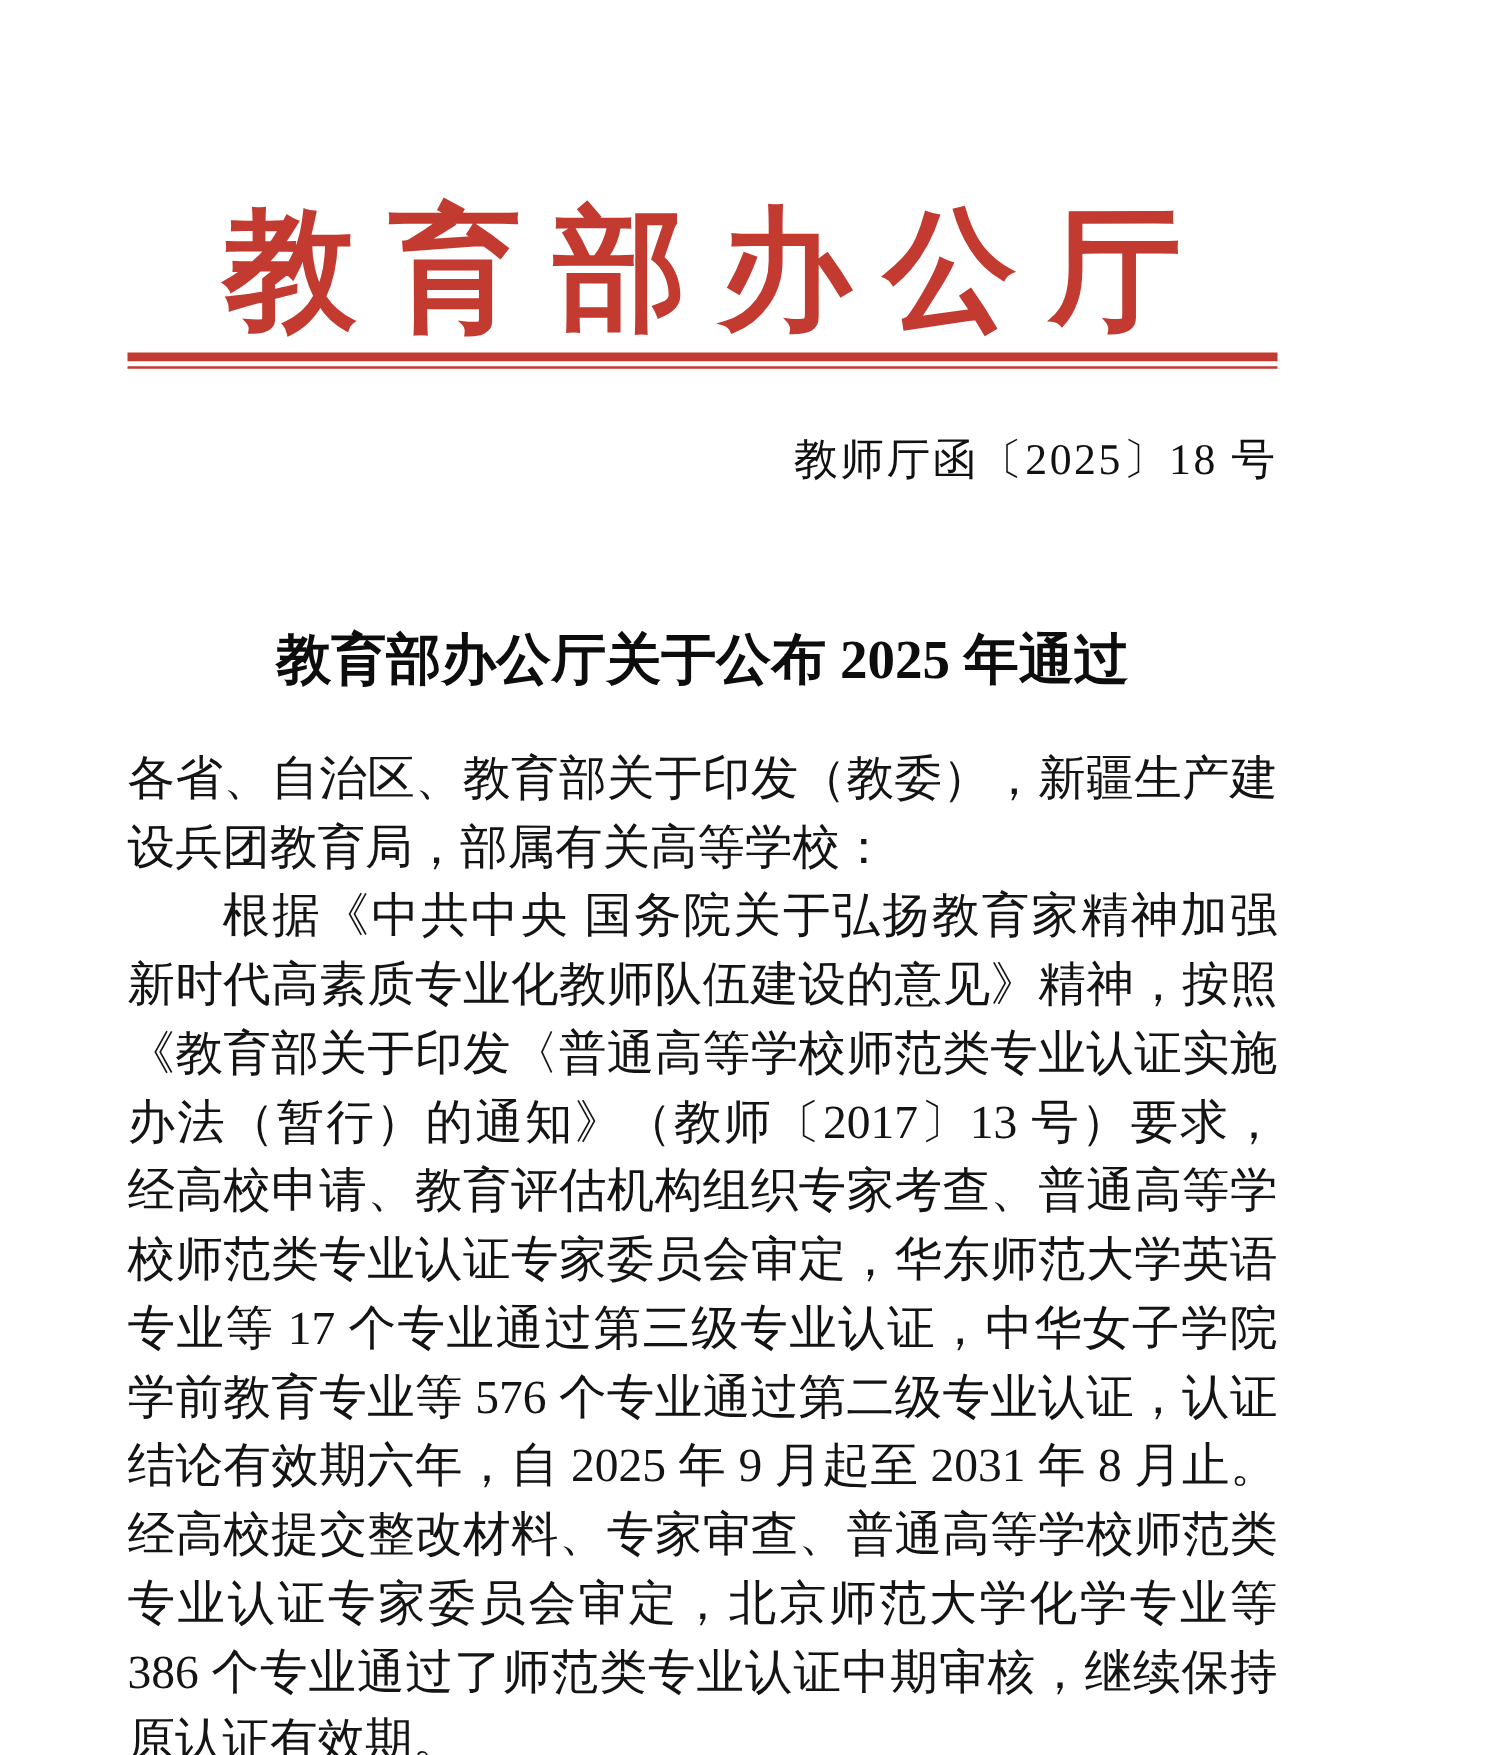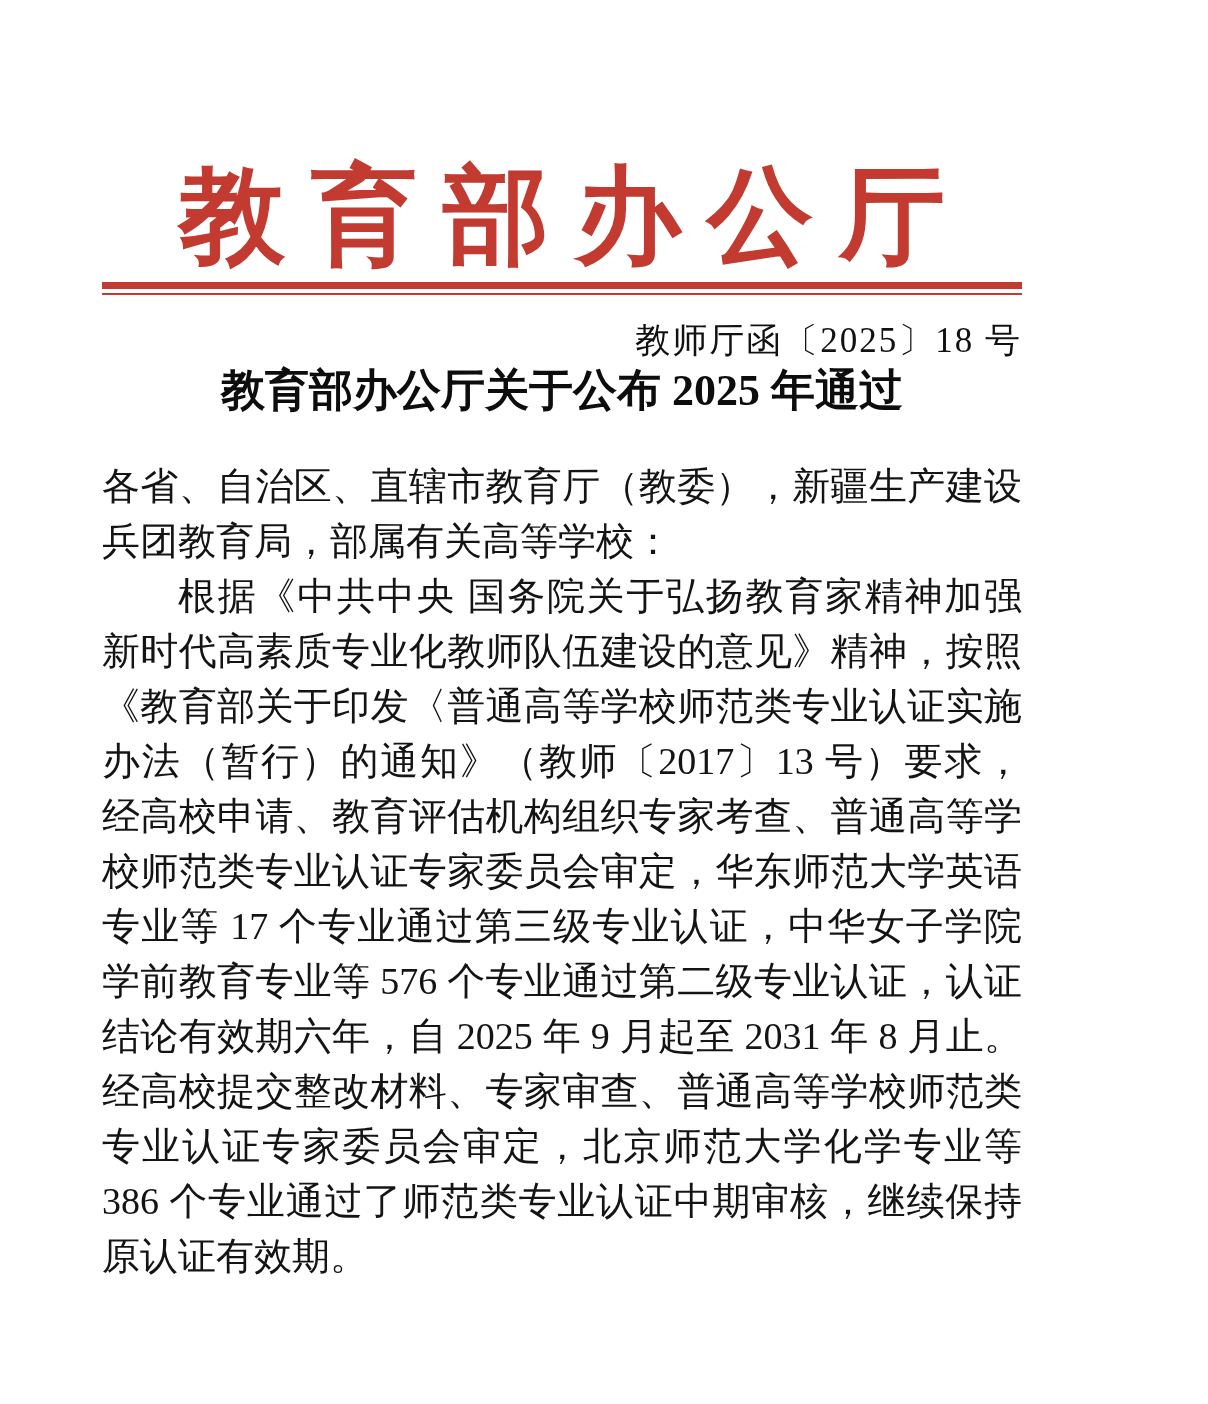--- a/index.html
+++ b/index.html
@@ -45,29 +45,30 @@
     height: 7px;
     background: #c23a30;
   }
   .rule-thin {
     height: 2px;
     background: #c23a30;
     margin-top: 4px;
   }
   
   .doc-number {
-    margin-top: 25px;
+    margin-top: 52px;
     text-align: right;
     font-size: 35px;
     line-height: 1.2;
     color: #111111;
     letter-spacing: 2px;
   }
   
   .notice-title {
+    margin-top: 110px;
     text-align: center;
     font-weight: bold;
     font-size: 44px;
     line-height: 57px;
     color: #0d0d0d;
   }
   .notice-title-line { display: block; }
   
   .body-block {
     margin-top: 40px;
@@ -96,18 +97,18 @@
       <div class="rule-thin"></div>
     </div>
 
     <div class="doc-number">教师厅函〔2025〕18 号</div>
 
     <div class="notice-title">
       <span class="notice-title-line">教育部办公厅关于公布 2025 年通过</span>
     </div>
 
     <div class="body-block">
-      <p class="para">各省、自治区、直辖市教育厅（教委），新疆生产建设兵团教育局，部属有关高等学校：</p>
+      <p class="para">各省、自治区、教育部关于印发（教委），新疆生产建设兵团教育局，部属有关高等学校：</p>
       <p class="para indent">根据《中共中央 国务院关于弘扬教育家精神加强新时代高素质专业化教师队伍建设的意见》精神，按照《教育部关于印发〈普通高等学校师范类专业认证实施办法（暂行）的通知》（教师〔2017〕13 号）要求，经高校申请、教育评估机构组织专家考查、普通高等学校师范类专业认证专家委员会审定，华东师范大学英语专业等 17 个专业通过第三级专业认证，中华女子学院学前教育专业等 576 个专业通过第二级专业认证，认证结论有效期六年，自 2025 年 9 月起至 2031 年 8 月止。经高校提交整改材料、专家审查、普通高等学校师范类专业认证专家委员会审定，北京师范大学化学专业等 386 个专业通过了师范类专业认证中期审核，继续保持原认证有效期。</p>
     </div>
 
   </div>
 </div>
 
 </body></html>

